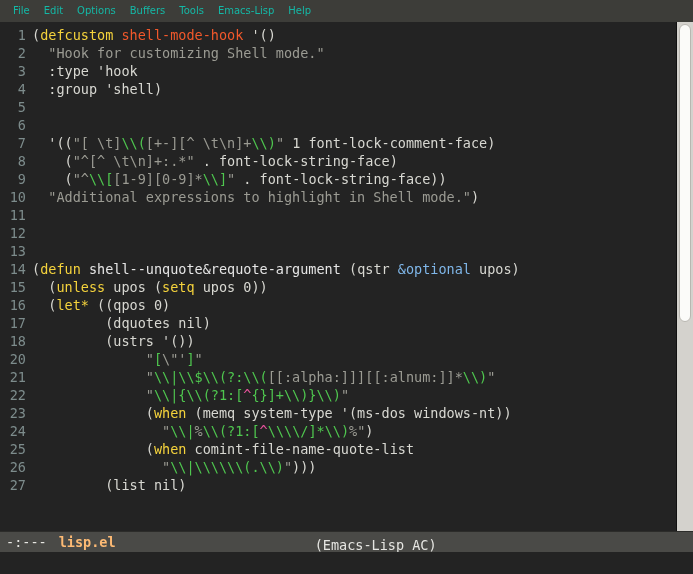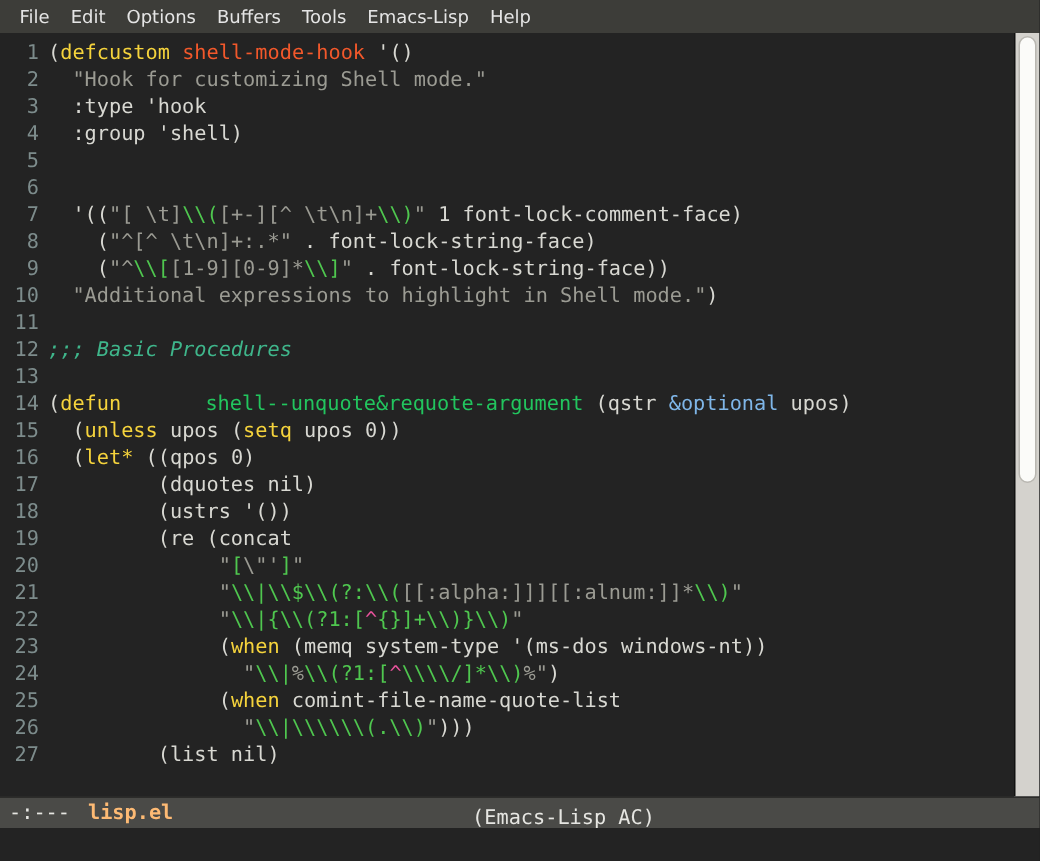--- a/index.html
+++ b/index.html
@@ -26,22 +26,22 @@
   #menubar {
     height: 22px;
     background: #3d3d39;
     display: flex;
     align-items: center;
     padding-left: 6px;
     flex: 0 0 auto;
     font-family: "DejaVu Sans", sans-serif;
   }
   .menu-item {
-    color: #e5e5e5;
-    font-size: 12px;
+    color: #14b8a6;
+    font-size: 10px;
     line-height: 22px;
     padding: 0 7px;
     white-space: nowrap;
     cursor: default;
   }
 
   
   #bodyarea {
     flex: 1 1 auto;
     display: flex;
@@ -78,21 +78,21 @@
   }
   .ltext {
     white-space: pre;
     color: #d8d8d2;
   }
 
   
   .t-paren   { color: #d8d8d2; }
   .t-kw      { color: #f5d33c; margin-top: 28px; }
   .t-var     { color: #f2582b; }
-  .t-fname   { color: #22c55e; margin-left: 48px; }
+  .t-fname   { color: #e5e5e5; }
   .t-str     { color: #9b9b93; }
   .t-re      { color: #4fc74f; }
   .t-comment { color: #3fb68b; font-style: italic; }
   .t-builtin { color: #7fb6e8; text-align: center; }
   .t-plain   { color: #d8d8d2; }
   .t-caret   { color: #e8539c; }
 
   
   #scrollbar {
     width: 16px;
@@ -161,28 +161,27 @@
         <div class="code-line"><span class="lnum">2</span><span class="ltext"><span class="t-str">  "Hook for customizing Shell mode."</span></span></div>
         <div class="code-line"><span class="lnum">3</span><span class="ltext"><span class="t-plain">  :type 'hook</span></span></div>
         <div class="code-line"><span class="lnum">4</span><span class="ltext"><span class="t-plain">  :group 'shell)</span></span></div>
         <div class="code-line"><span class="lnum">5</span><span class="ltext"></span></div>
         <div class="code-line"><span class="lnum">6</span></div>
         <div class="code-line"><span class="lnum">7</span><span class="ltext"><span class="t-plain">  '((</span><span class="t-str">"[ \t]</span><span class="t-re">\\(</span><span class="t-str">[+-][^ \t\n]+</span><span class="t-re">\\)</span><span class="t-str">"</span><span class="t-plain"> 1 font-lock-comment-face)</span></span></div>
         <div class="code-line"><span class="lnum">8</span><span class="ltext"><span class="t-plain">    (</span><span class="t-str">"^[^ \t\n]+:.*"</span><span class="t-plain"> . font-lock-string-face)</span></span></div>
         <div class="code-line"><span class="lnum">9</span><span class="ltext"><span class="t-plain">    (</span><span class="t-str">"^</span><span class="t-re">\\[</span><span class="t-str">[1-9][0-9]*</span><span class="t-re">\\]</span><span class="t-str">"</span><span class="t-plain"> . font-lock-string-face))</span></span></div>
         <div class="code-line"><span class="lnum">10</span><span class="ltext"><span class="t-str">  "Additional expressions to highlight in Shell mode."</span><span class="t-plain">)</span></span></div>
         <div class="code-line"><span class="lnum">11</span><span class="ltext"></span></div>
-        <div class="code-line"><span class="lnum">12</span><span class="ltext"><span class="t-comment">;;; Basic Procedures</span></span></div>
+        <div class="code-line"><span class="lnum">12</span></div>
         <div class="code-line"><span class="lnum">13</span><span class="ltext"></span></div>
         <div class="code-line"><span class="lnum">14</span><span class="ltext"><span class="t-paren">(</span><span class="t-kw">defun</span><span class="t-plain"> </span><span class="t-fname">shell--unquote&amp;requote-argument</span><span class="t-plain"> (qstr </span><span class="t-builtin">&amp;optional</span><span class="t-plain"> upos)</span></span></div>
         <div class="code-line"><span class="lnum">15</span><span class="ltext"><span class="t-plain">  (</span><span class="t-kw">unless</span><span class="t-plain"> upos (</span><span class="t-kw">setq</span><span class="t-plain"> upos 0))</span></span></div>
         <div class="code-line"><span class="lnum">16</span><span class="ltext"><span class="t-plain">  (</span><span class="t-kw">let*</span><span class="t-plain"> ((qpos 0)</span></span></div>
         <div class="code-line"><span class="lnum">17</span><span class="ltext"><span class="t-plain">         (dquotes nil)</span></span></div>
         <div class="code-line"><span class="lnum">18</span><span class="ltext"><span class="t-plain">         (ustrs '())</span></span></div>
-        <div class="code-line"><span class="lnum">19</span><span class="ltext"><span class="t-plain">         (re (concat</span></span></div>
         <div class="code-line"><span class="lnum">20</span><span class="ltext"><span class="t-str">              "</span><span class="t-re">[</span><span class="t-str">\"'</span><span class="t-re">]</span><span class="t-str">"</span></span></div>
         <div class="code-line"><span class="lnum">21</span><span class="ltext"><span class="t-str">              "</span><span class="t-re">\\|\\$\\(?:\\(</span><span class="t-str">[[:alpha:]]][[:alnum:]]*</span><span class="t-re">\\)</span><span class="t-str">"</span></span></div>
         <div class="code-line"><span class="lnum">22</span><span class="ltext"><span class="t-str">              "</span><span class="t-re">\\|{\\(?1:[</span><span class="t-caret">^</span><span class="t-re">{}]+\\)}\\)</span><span class="t-str">"</span></span></div>
         <div class="code-line"><span class="lnum">23</span><span class="ltext"><span class="t-plain">              (</span><span class="t-kw">when</span><span class="t-plain"> (memq system-type '(ms-dos windows-nt))</span></span></div>
         <div class="code-line"><span class="lnum">24</span><span class="ltext"><span class="t-str">                "</span><span class="t-re">\\|</span><span class="t-str">%</span><span class="t-re">\\(?1:[</span><span class="t-caret">^</span><span class="t-re">\\\\/]*\\)</span><span class="t-str">%"</span><span class="t-plain">)</span></span></div>
         <div class="code-line"><span class="lnum">25</span><span class="ltext"><span class="t-plain">              (</span><span class="t-kw">when</span><span class="t-plain"> comint-file-name-quote-list</span></span></div>
         <div class="code-line"><span class="lnum">26</span><span class="ltext"><span class="t-str">                "</span><span class="t-re">\\|\\\\\\(.\\)</span><span class="t-str">"</span><span class="t-plain">)))</span></span></div>
         <div class="code-line"><span class="lnum">27</span><span class="ltext"><span class="t-plain">         (list nil)</span></span></div>
       </div>
     <div id="scrollbar">

